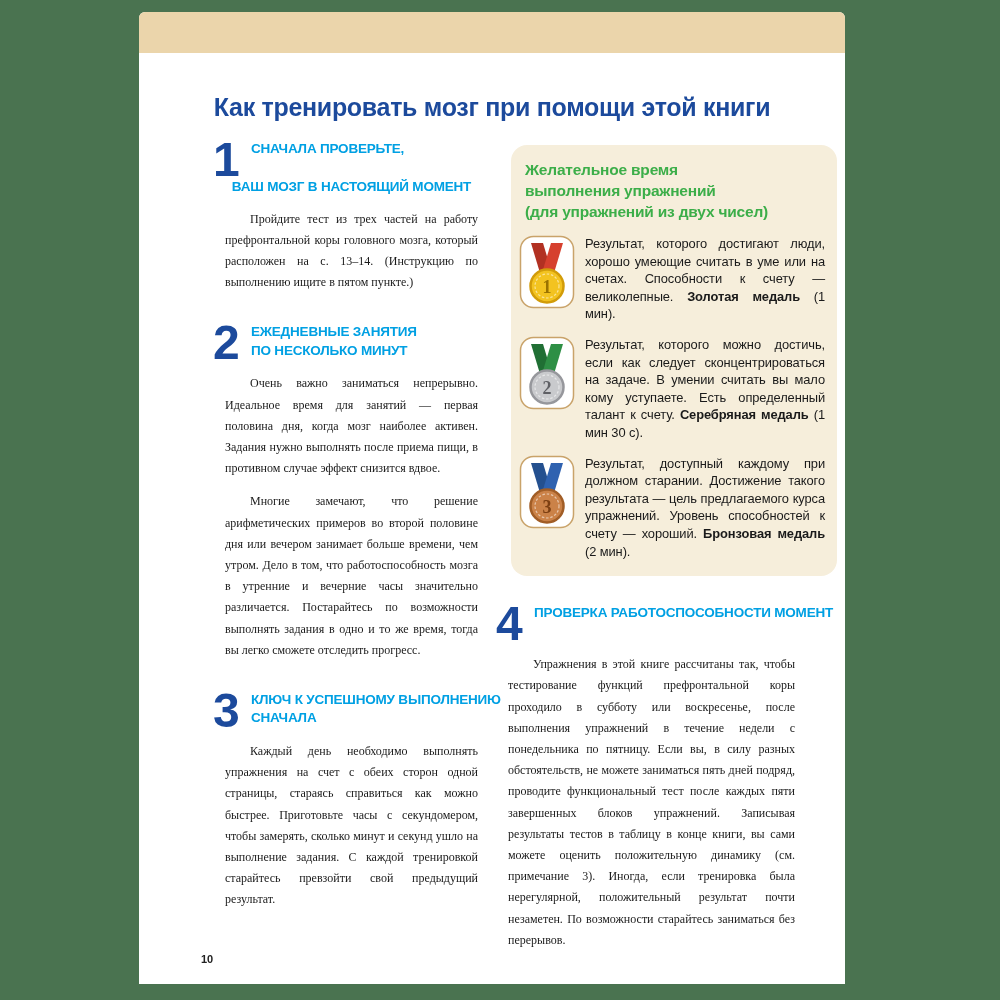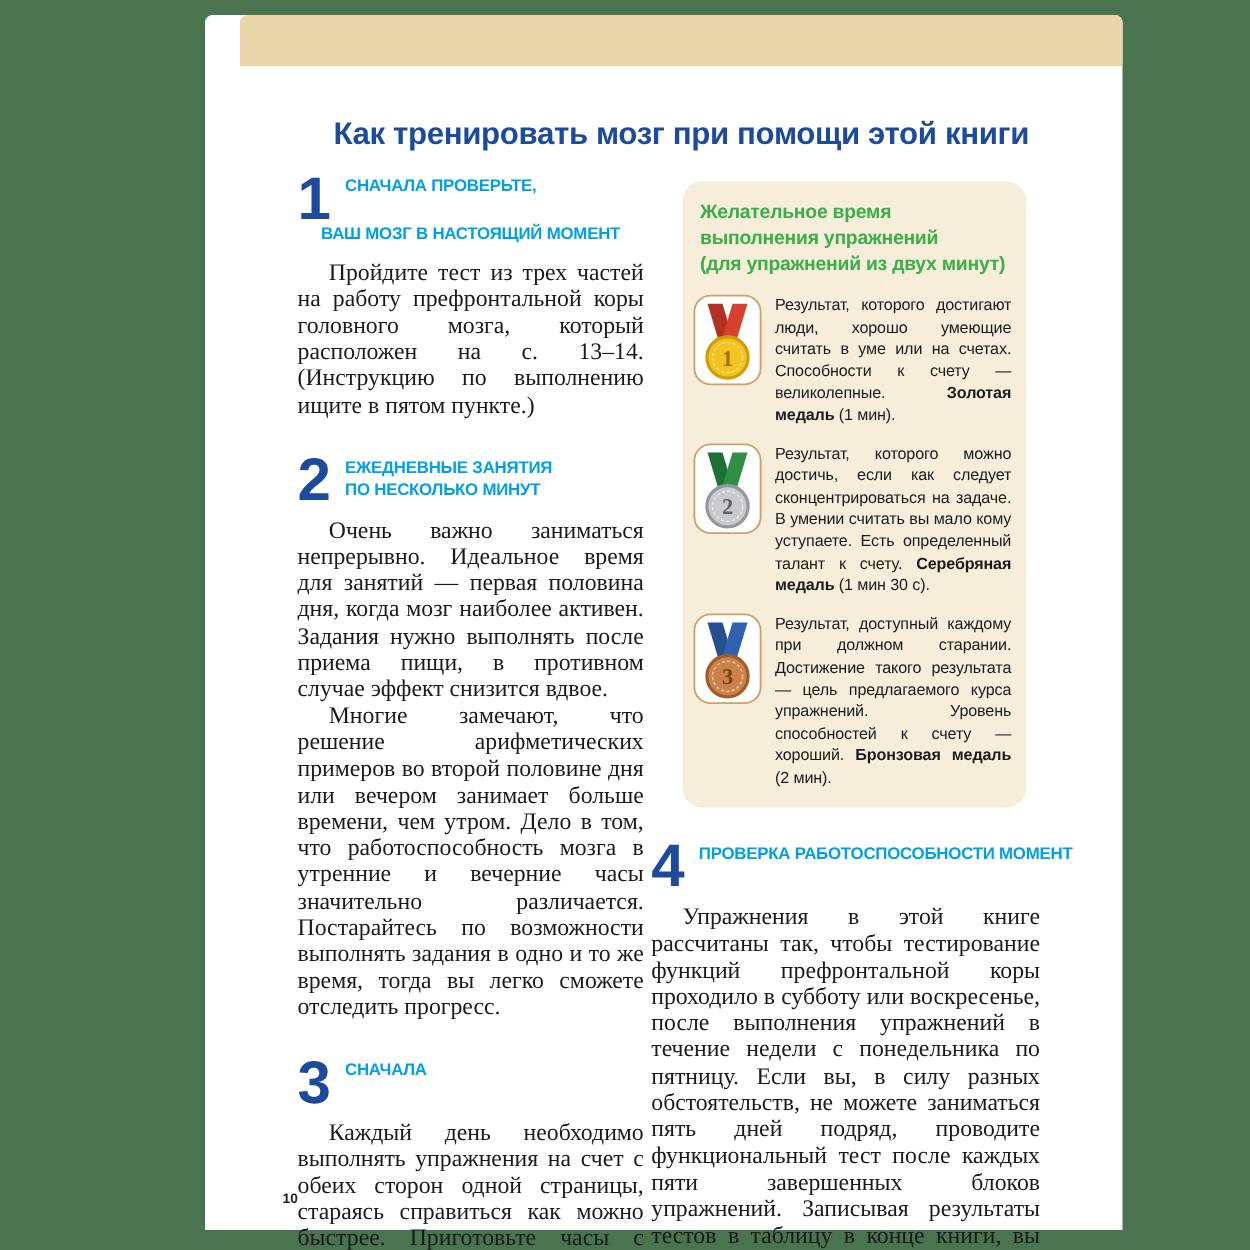--- a/index.html
+++ b/index.html
@@ -3,24 +3,23 @@
 <meta charset="utf-8">
 <style>
   html,body{margin:0;padding:0;}
   body{
     width:1000px;height:1000px;
     background:var(--background,#4a7350);
     font-family:"Liberation Sans",sans-serif;
     position:relative;overflow:hidden;
   }
   .page{
-    position:absolute;left:164px;top:12px;width:706px;height:972px;
+    position:absolute;left:139px;top:12px;width:706px;height:972px;
     background:var(--page,#ffffff);
     border-radius:6px 6px 0 0;
-    padding-left:28px;
   }
   .top-strip{
     height:41px;width:100%;
     background:var(--top_strip,#ebd5ab);
     border-radius:6px 6px 0 0;
   }
   .doc-title{
     margin-top:40px;text-align:center;
     color:var(--title_blue,#1c4a9c);
     font-size:25px;font-weight:bold;letter-spacing:-0.3px;
@@ -45,34 +44,34 @@
   }
   .hline-full{
     margin-left:0;clear:both;
     color:var(--heading_blue,#00a0e3);
     font-size:13.5px;font-weight:bold;line-height:18.5px;
     letter-spacing:-0.2px;white-space:nowrap;text-align:center;
   }
   .para{
     clear:both;
     font-family:"Liberation Serif",serif;
-    font-size:19px;line-height:21.2px;
+    font-size:12px;line-height:21.2px;
     color:var(--body_text,#1a1a1a);
     text-align:justify;text-indent:25px;
-    margin:0;
+    margin:12px;
   }
   .para + .para{margin-top:0;}
   .s2,.s3{margin-top:30px;}
   .s4{margin-top:28px;}
 
   
   .info-box{
     background:var(--box_bg,#f6eedb);
     border-radius:16px;
-    margin-left:25px;width:275px;box-sizing:border-box;
+    margin-left:15px;width:326px;box-sizing:border-box;
     padding:12px 12px 16px 8px;
   }
   .box-title{margin:2px 0 4px 6px;}
   .box-title div{
     color:var(--box_green,#3cae49);
     font-size:15.5px;font-weight:bold;line-height:21px;
     letter-spacing:-0.2px;white-space:nowrap;
   }
   .medal-row{display:flex;gap:10px;margin-top:13px;align-items:flex-start;}
   .medal-icon{flex:0 0 56px;}
@@ -113,33 +112,34 @@
         <div class="hline">ЕЖЕДНЕВНЫЕ ЗАНЯТИЯ</div>
         <div class="hline">ПО НЕСКОЛЬКО МИНУТ</div>
       </div>
       <p class="para">Очень важно заниматься непрерывно. Идеальное время для занятий — первая половина дня, когда мозг наиболее активен. Задания нужно выполнять после приема пищи, в противном случае эффект снизится вдвое.</p>
       <p class="para">Многие замечают, что решение арифметических примеров во второй половине дня или вечером занимает больше времени, чем утром. Дело в том, что работоспособность мозга в утренние и вечерние часы значительно различается. Постарайтесь по возможности выполнять задания в одно и то же время, тогда вы легко сможете отследить прогресс.</p>
     </div>
 
     <div class="section s3">
       <div class="sec-head">
         <div class="sec-num">3</div>
+        <div class="hline">КЛЮЧ К УСПЕШНОМУ ВЫПОЛНЕНИЮ</div>
         <div class="hline">СНАЧАЛА</div>
       </div>
       <p class="para">Каждый день необходимо выполнять упражнения на счет с обеих сторон одной страницы, стараясь справиться как можно быстрее. Приготовьте часы с секундомером, чтобы замерять, сколько минут и секунд ушло на выполнение задания. С каждой тренировкой старайтесь превзойти свой предыдущий результат.</p>
     </div>
   </div>
 
   <div class="col-right">
 
     <div class="info-box">
       <div class="box-title">
         <div>Желательное время</div>
         <div>выполнения упражнений</div>
-        <div>(для упражнений из двух минут)</div>
+        <div>(для упражнений из двух чисел)</div>
       </div>
 
       <div class="medal-row">
         <svg class="medal-icon" width="56" height="74" viewBox="0 0 56 74">
           <rect x="1.5" y="1.5" width="53" height="71" rx="13" fill="#ffffff" stroke-width="1.5" stroke="#c9a36a"></rect>
           <polygon points="12,8 24,8 33,38 21,38" fill="#b23122"></polygon>
           <polygon points="32,8 44,8 35,38 23,38" fill="#d6402e"></polygon>
           <circle cx="28" cy="51" r="16.5" stroke-width="2" fill="#f3c320"></circle>
           <circle cx="28" cy="51" r="16.5" fill="none" stroke-width="2.5" stroke="#d29c09"></circle>
           <circle cx="28" cy="51" r="12" fill="none" stroke="#ffffff" stroke-opacity="0.55" stroke-width="1.2" stroke-dasharray="2.5,1.8"></circle>

